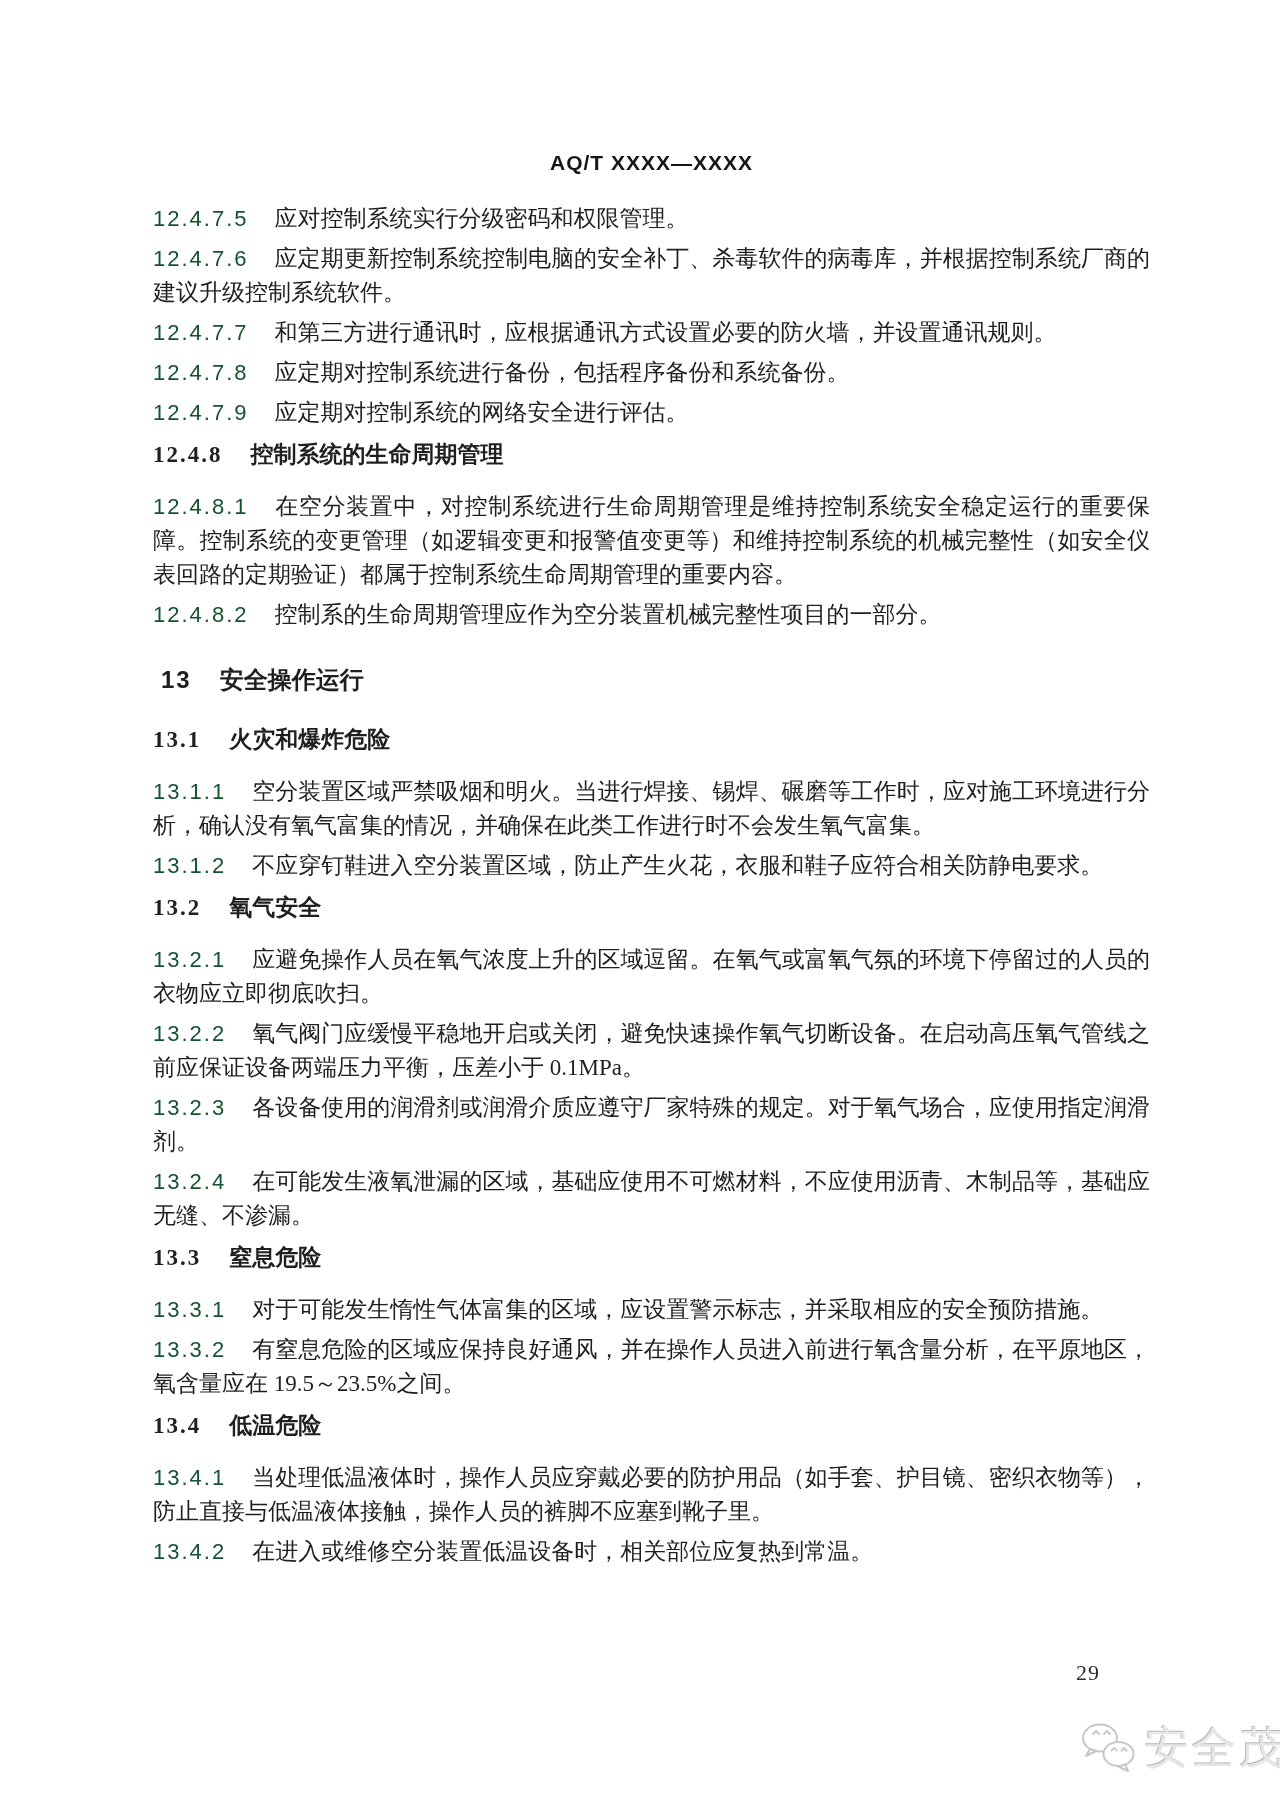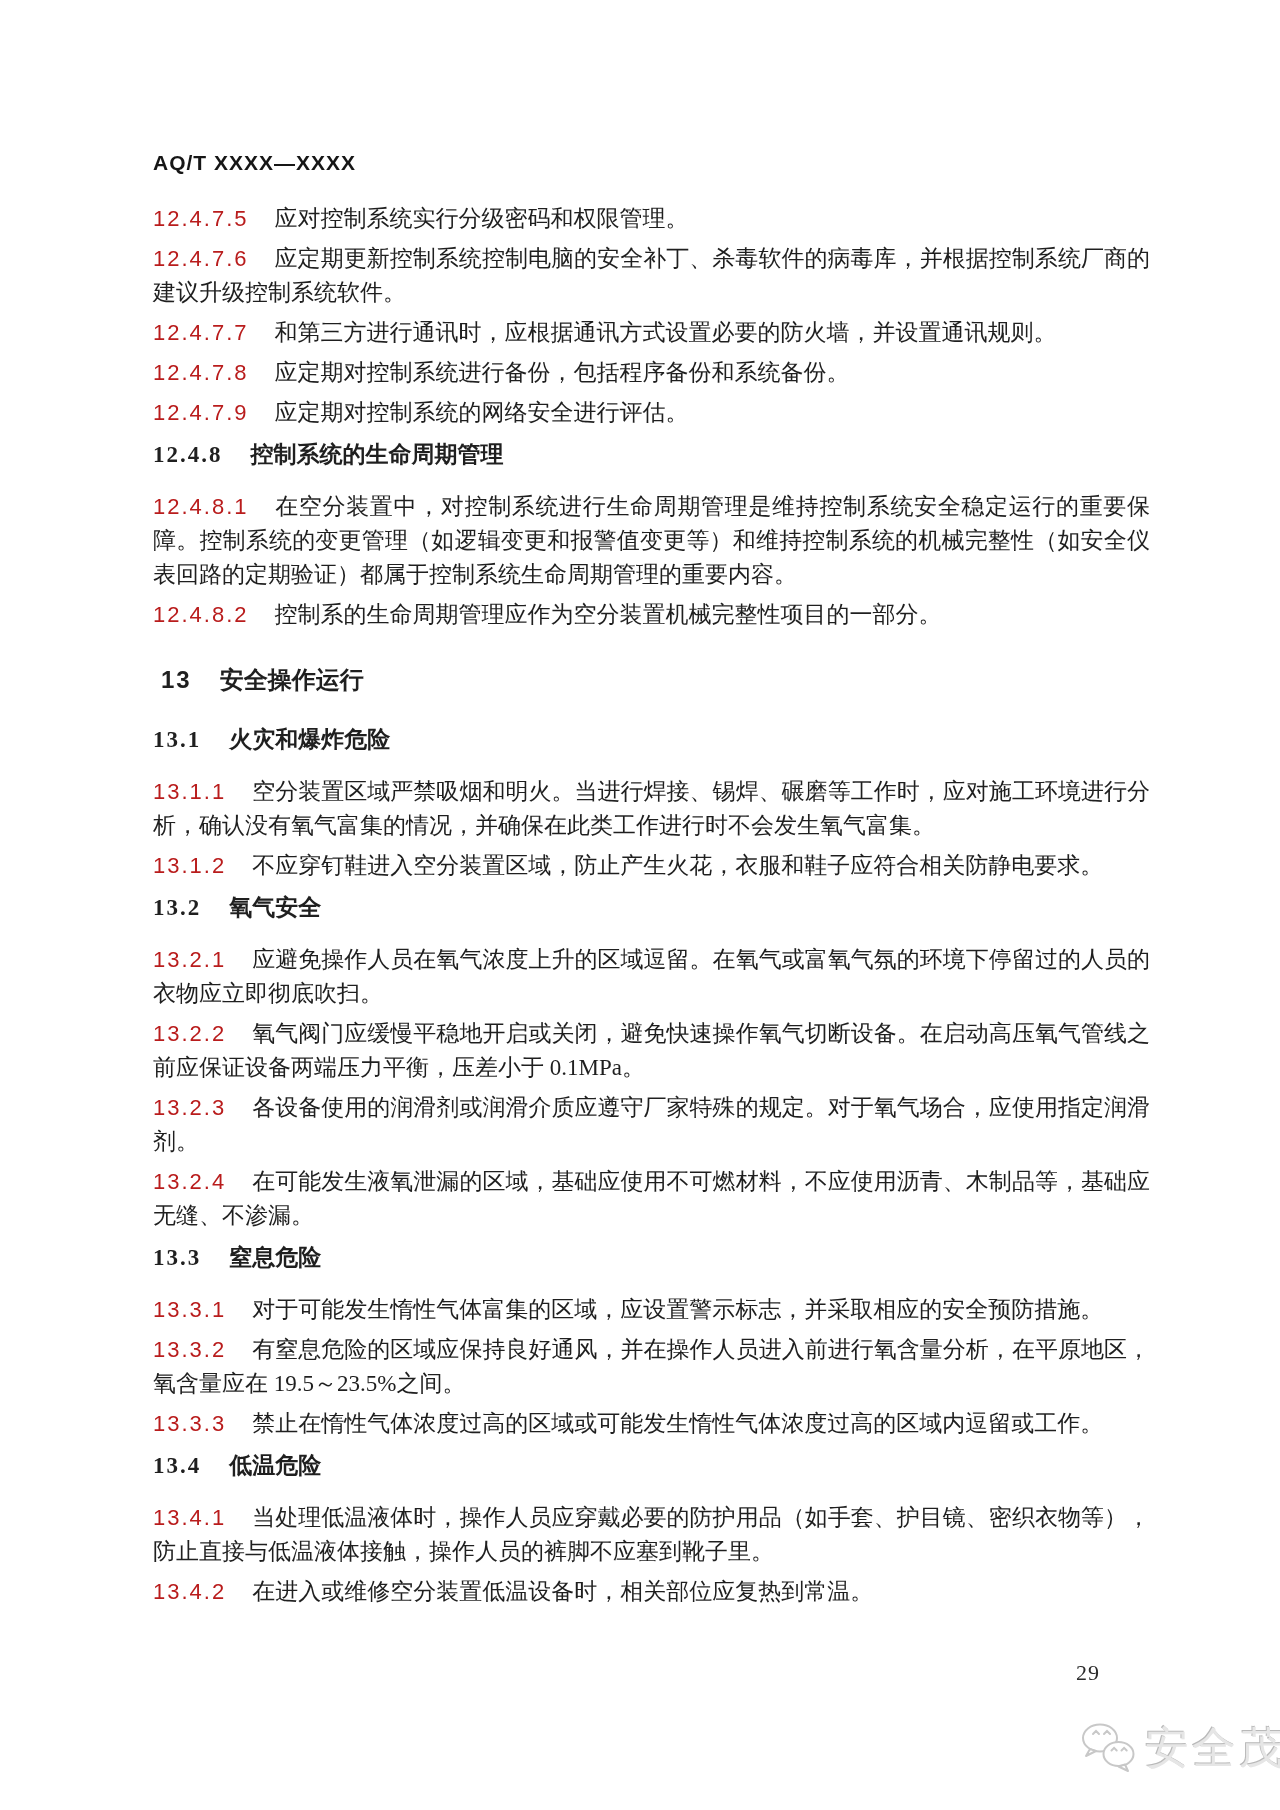--- a/index.html
+++ b/index.html
@@ -10,21 +10,21 @@
     color:#1f1f1f;
     position:relative;
     overflow:hidden;
   }
   .page{
     position:absolute;inset:0;
     box-sizing:border-box;
     padding:150px 130px 0 153px;
   }
   .doc-header{
-    text-align:left;
+    text-align:center;
     font-family:"Liberation Sans","DejaVu Sans",sans-serif;
     font-weight:700;
     font-size:21px;
     line-height:26px;
     letter-spacing:1px;
     margin-bottom:26px;
     color:#161616;
   }
   .doc-body{display:block;}
   .clause{
@@ -32,21 +32,21 @@
     line-height:34px;
     margin:0 0 6px 0;
     text-align:justify;
   }
   .clause .num{
     font-family:"Liberation Sans","DejaVu Sans",sans-serif;
     font-size:22px;
     letter-spacing:2px;
     margin-right:26px;
     white-space:nowrap;
-    color:#b91c1c;
+    color:#14532d;
   }
   .h2{
     font-family:Liberation Serif, serif;
     font-weight:700;
     font-size:23px;
     line-height:36px;
     margin:7px 0 17px 0;
   }
   .h1{
     font-family:"Liberation Sans","DejaVu Sans",sans-serif;
@@ -107,21 +107,20 @@
       <p class="clause"><span class="num">13.1.1</span><span class="txt">空分装置区域严禁吸烟和明火。当进行焊接、锡焊、碾磨等工作时，应对施工环境进行分析，确认没有氧气富集的情况，并确保在此类工作进行时不会发生氧气富集。</span></p>
       <p class="clause"><span class="num">13.1.2</span><span class="txt">不应穿钉鞋进入空分装置区域，防止产生火花，衣服和鞋子应符合相关防静电要求。</span></p>
       <h3 class="h2"><span class="num">13.2</span><span class="txt">氧气安全</span></h3>
       <p class="clause"><span class="num">13.2.1</span><span class="txt">应避免操作人员在氧气浓度上升的区域逗留。在氧气或富氧气氛的环境下停留过的人员的衣物应立即彻底吹扫。</span></p>
       <p class="clause"><span class="num">13.2.2</span><span class="txt">氧气阀门应缓慢平稳地开启或关闭，避免快速操作氧气切断设备。在启动高压氧气管线之前应保证设备两端压力平衡，压差小于 0.1MPa。</span></p>
       <p class="clause"><span class="num">13.2.3</span><span class="txt">各设备使用的润滑剂或润滑介质应遵守厂家特殊的规定。对于氧气场合，应使用指定润滑剂。</span></p>
       <p class="clause"><span class="num">13.2.4</span><span class="txt">在可能发生液氧泄漏的区域，基础应使用不可燃材料，不应使用沥青、木制品等，基础应无缝、不渗漏。</span></p>
       <h3 class="h2"><span class="num">13.3</span><span class="txt">窒息危险</span></h3>
       <p class="clause"><span class="num">13.3.1</span><span class="txt">对于可能发生惰性气体富集的区域，应设置警示标志，并采取相应的安全预防措施。</span></p>
       <p class="clause"><span class="num">13.3.2</span><span class="txt">有窒息危险的区域应保持良好通风，并在操作人员进入前进行氧含量分析，在平原地区，氧含量应在 19.5～23.5%之间。</span></p>
-      <p class="clause"><span class="num">13.3.3</span><span class="txt">禁止在惰性气体浓度过高的区域或可能发生惰性气体浓度过高的区域内逗留或工作。</span></p>
       <h3 class="h2"><span class="num">13.4</span><span class="txt">低温危险</span></h3>
       <p class="clause"><span class="num">13.4.1</span><span class="txt">当处理低温液体时，操作人员应穿戴必要的防护用品（如手套、护目镜、密织衣物等），防止直接与低温液体接触，操作人员的裤脚不应塞到靴子里。</span></p>
       <p class="clause"><span class="num">13.4.2</span><span class="txt">在进入或维修空分装置低温设备时，相关部位应复热到常温。</span></p>
     </main>
 
   <div class="page-number">29</div>
 
   <div class="watermark">
     <span>
       <svg width="58" height="52" viewBox="0 0 58 52" fill="none">

